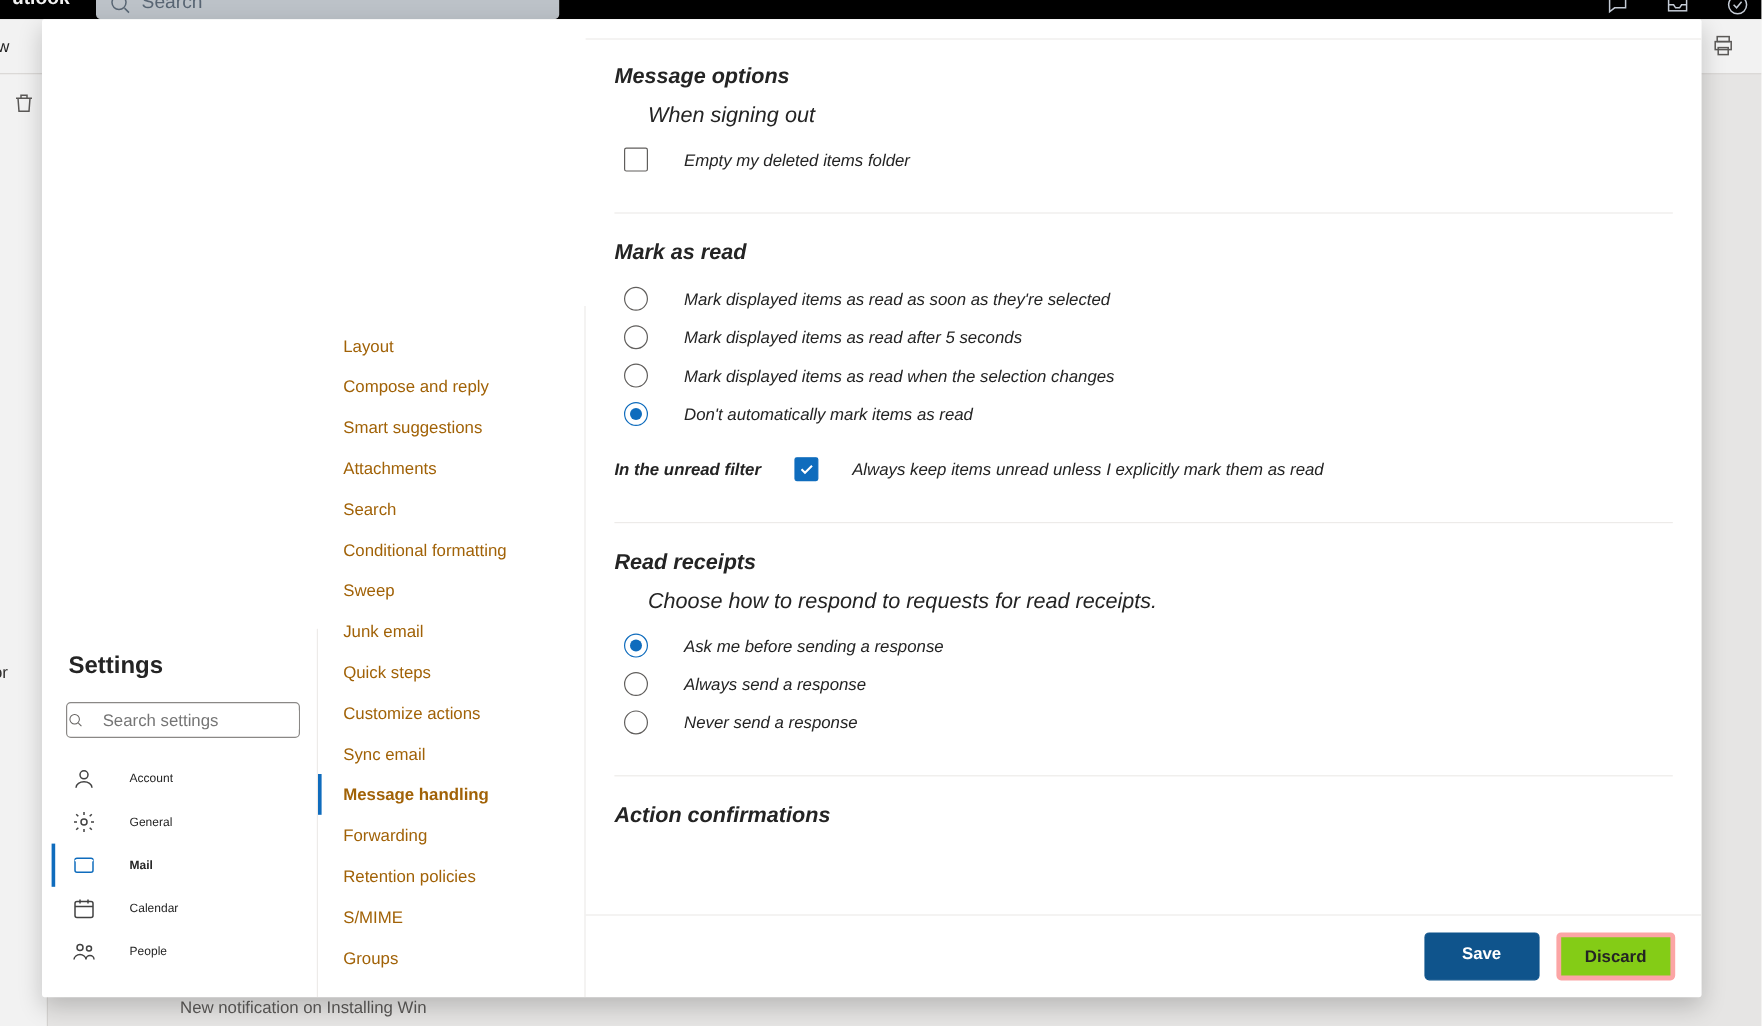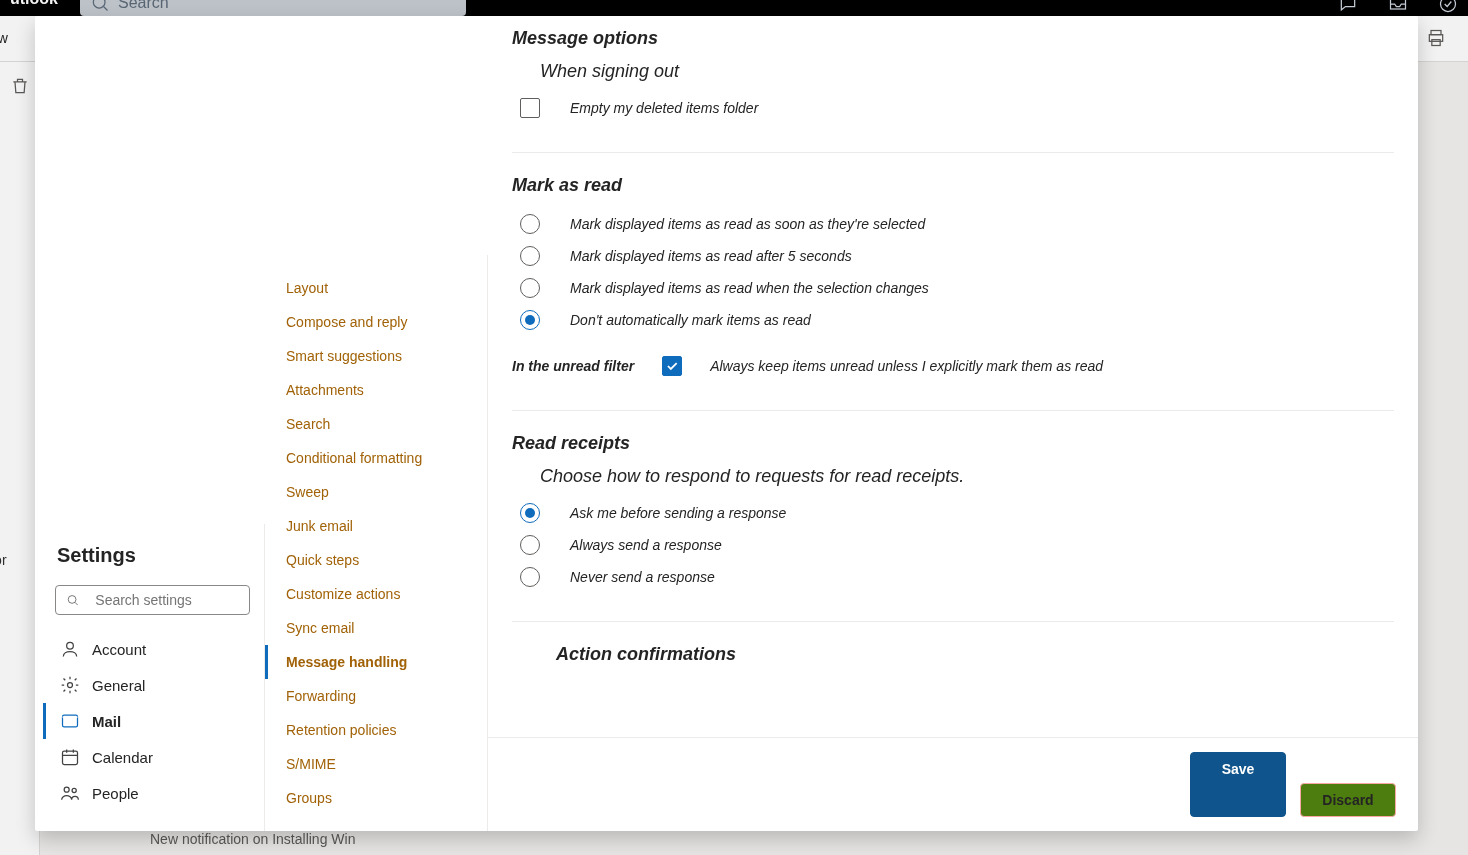--- a/index.html
+++ b/index.html
@@ -108,38 +108,38 @@
   color: #242424;
   margin-bottom: 18px;
   margin-left: 2px;
 }
 .search-settings {
   display: flex;
   align-items: center;
   gap: 16px;
   border: 1px solid #8a8886;
   border-radius: 4px;
-  padding: 6px 10px;
+  padding: 6px 0;
   margin-bottom: 16px;
   color: #605e5c;
 }
 .search-settings input {
   border: none;
   outline: none;
   font-size: 14px;
   width: 100%;
   color: #242424;
 }
 .nav1 { list-style: none; }
 .nav1 li {
   display: flex;
   align-items: center;
-  gap: 12px;
+  gap: 28px;
   padding: 8px 6px;
-  font-size: 15px;
+  font-size: 10px;
   color: #242424;
   cursor: pointer;
   border-left: 3px solid transparent;
   margin-left: -12px;
   padding-left: 14px;
 }
 .nav1 li.active {
   font-weight: 600;
   border-left-color: #0f6cbd;
 }
@@ -193,21 +193,21 @@
   flex: 1;
   overflow-y: scroll;
   padding: 20px 24px 10px 24px;
 }
 .section {
   padding-bottom: 28px;
   margin-bottom: 22px;
   border-bottom: 1px solid #edebe9;
   font-style: italic;
 }
-.section:last-child { border-bottom:none;margin-left:44px; }
+.section:last-child { border-bottom:none; }
 .section h3 {
   font-size: 18px;
   font-weight: 600;
   color: #242424;
   margin-bottom: 12px;
 }
 .subhead {
   font-size: 18px;
   color: #242424;
   margin-bottom: 10px;
@@ -275,24 +275,23 @@
   border-radius: 4px;
   cursor: pointer;
   text-align: center;
 }
 .btn-primary {
   background: #0f548c;
   color: #fff;
   border: 1px solid #0f548c;
 }
 .btn-secondary {
-  background: #4d7c0f;
-  color: #242424;
-  border: 1px solid #fca5a5;
-  margin-top: 31px;
+  background: #84cc16;
+  color: #242424;
+  border: 4px solid #fca5a5;
 }
 
 .col3-body::-webkit-scrollbar { width: 16px; }
 .col3-body::-webkit-scrollbar-track { background: #f3f2f1; }
 .col3-body::-webkit-scrollbar-thumb { background: #c8c6c4; border-radius: 8px; border: 4px solid #f3f2f1; }
 
 svg.i { width: 20px; height: 20px; stroke: currentColor; fill: none; stroke-width: 1.5; }
 </style>
 </head>
 <body>

